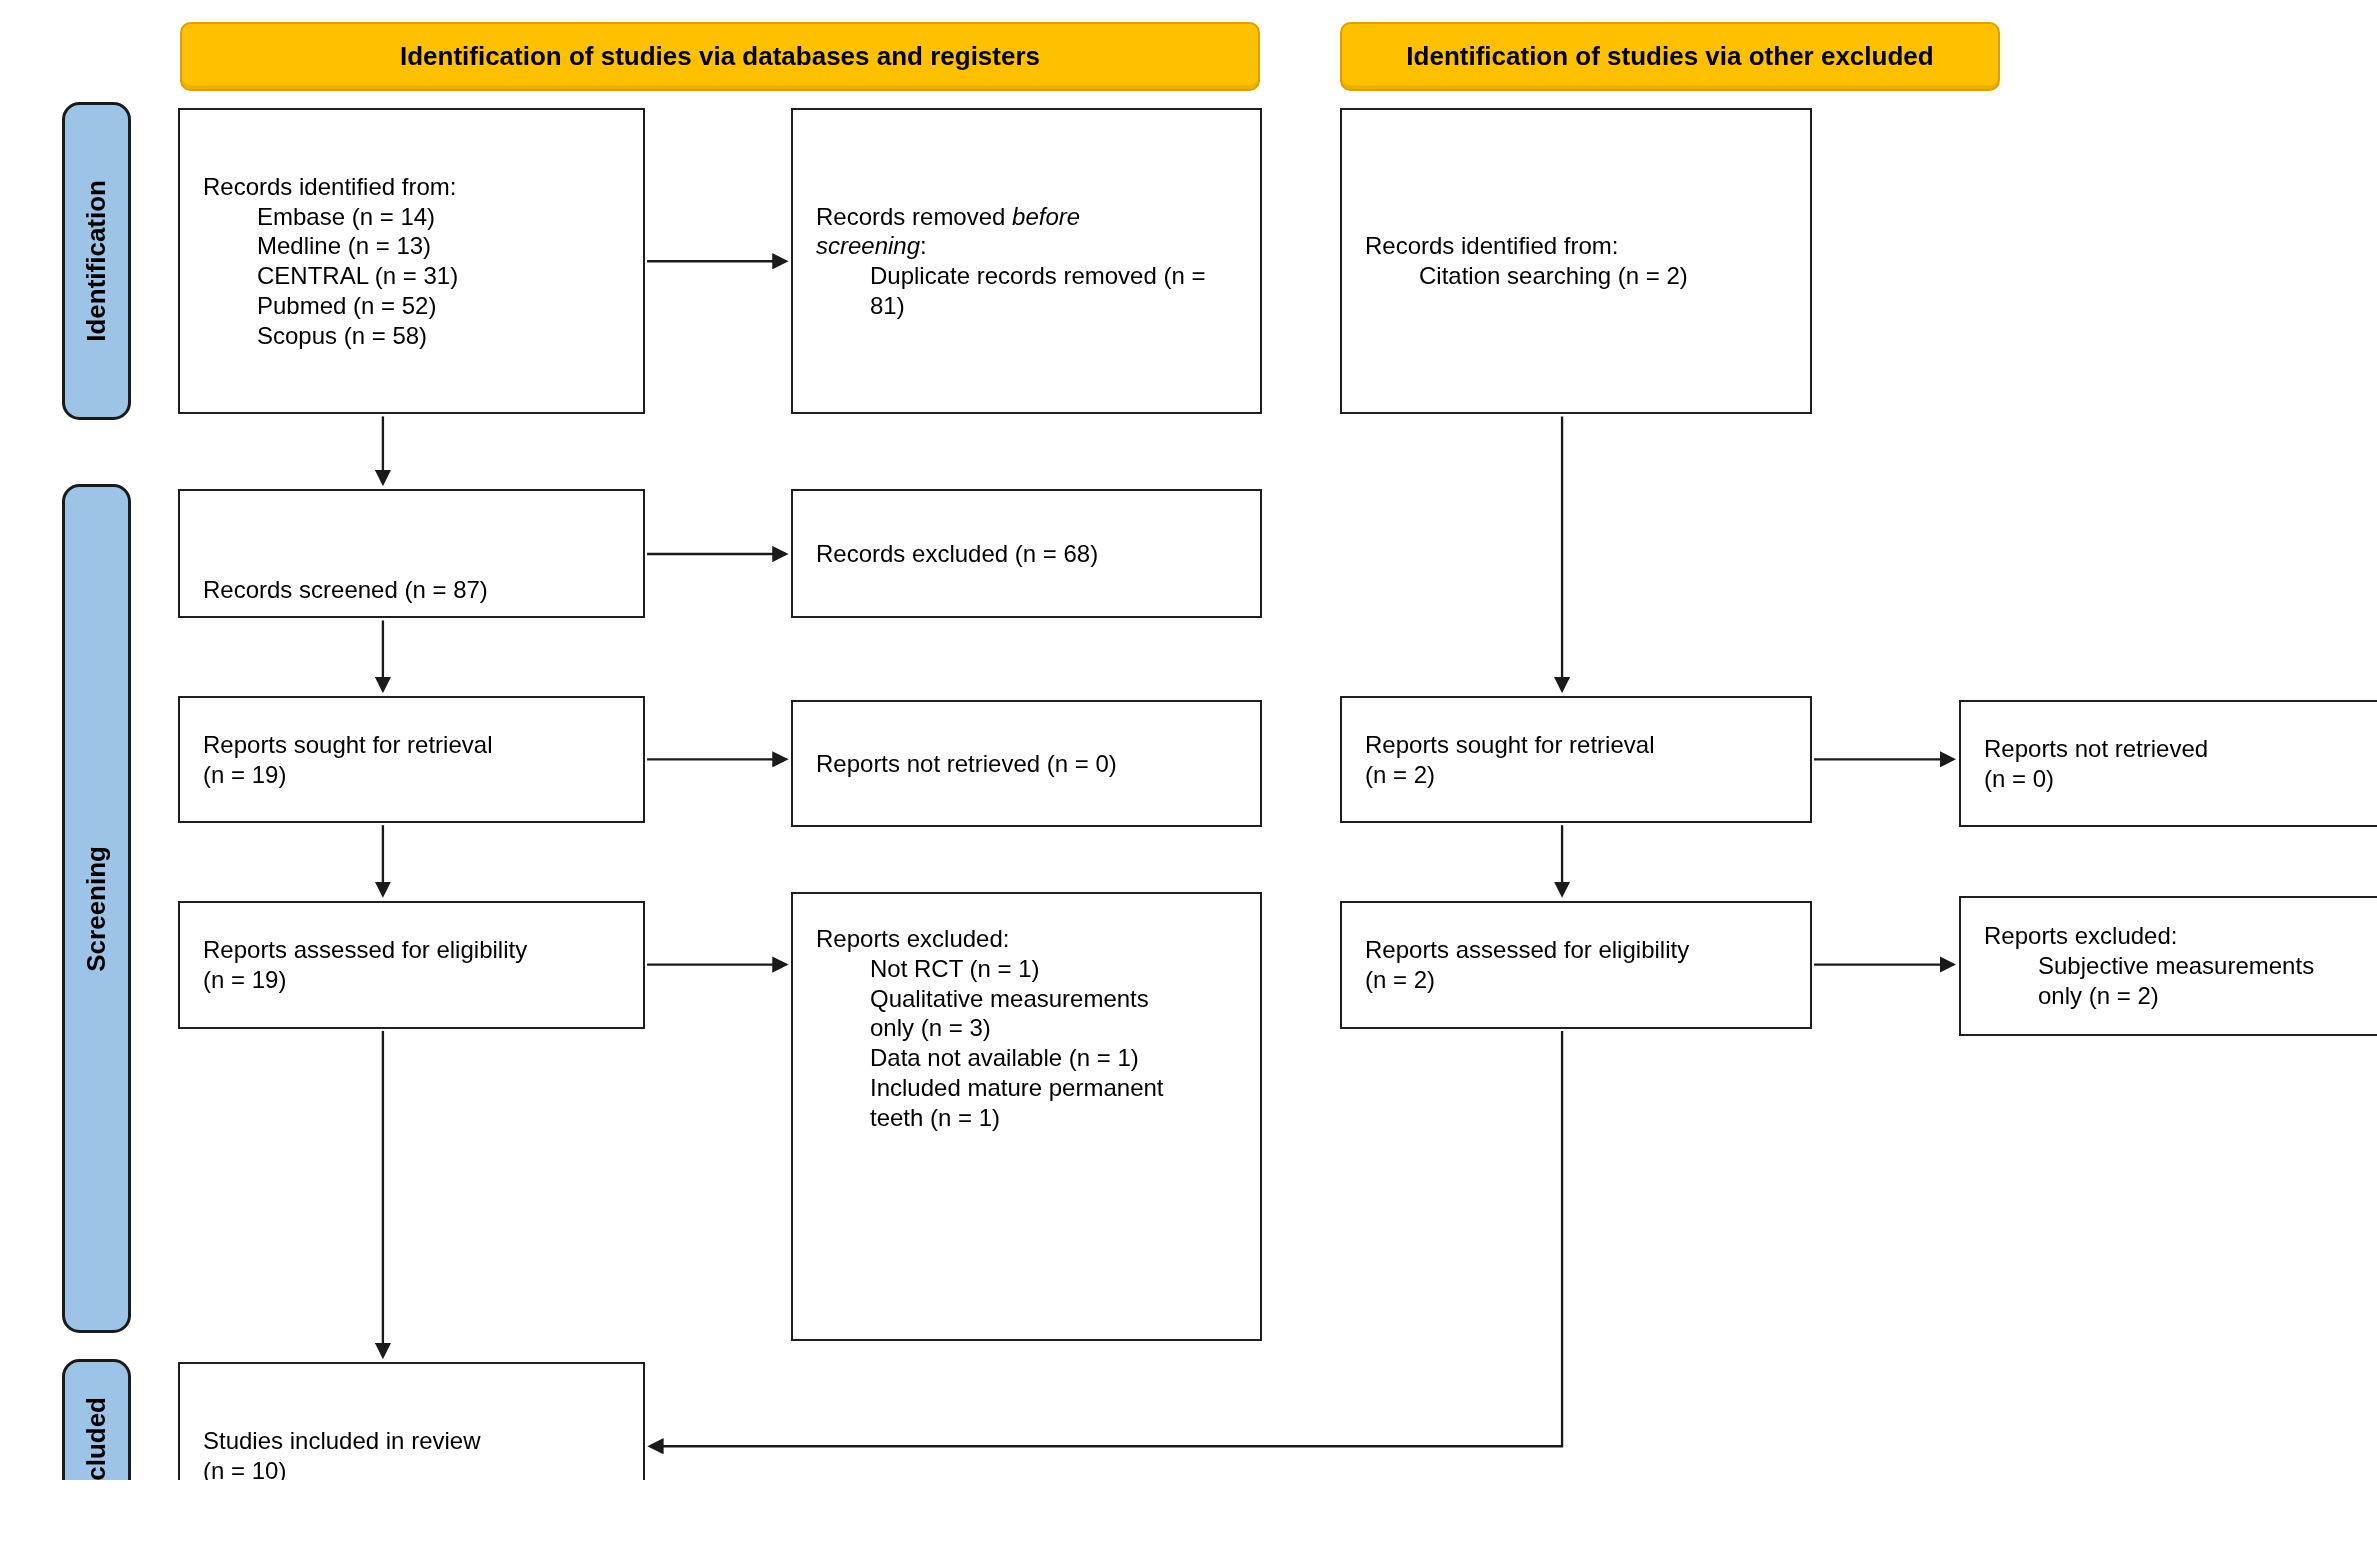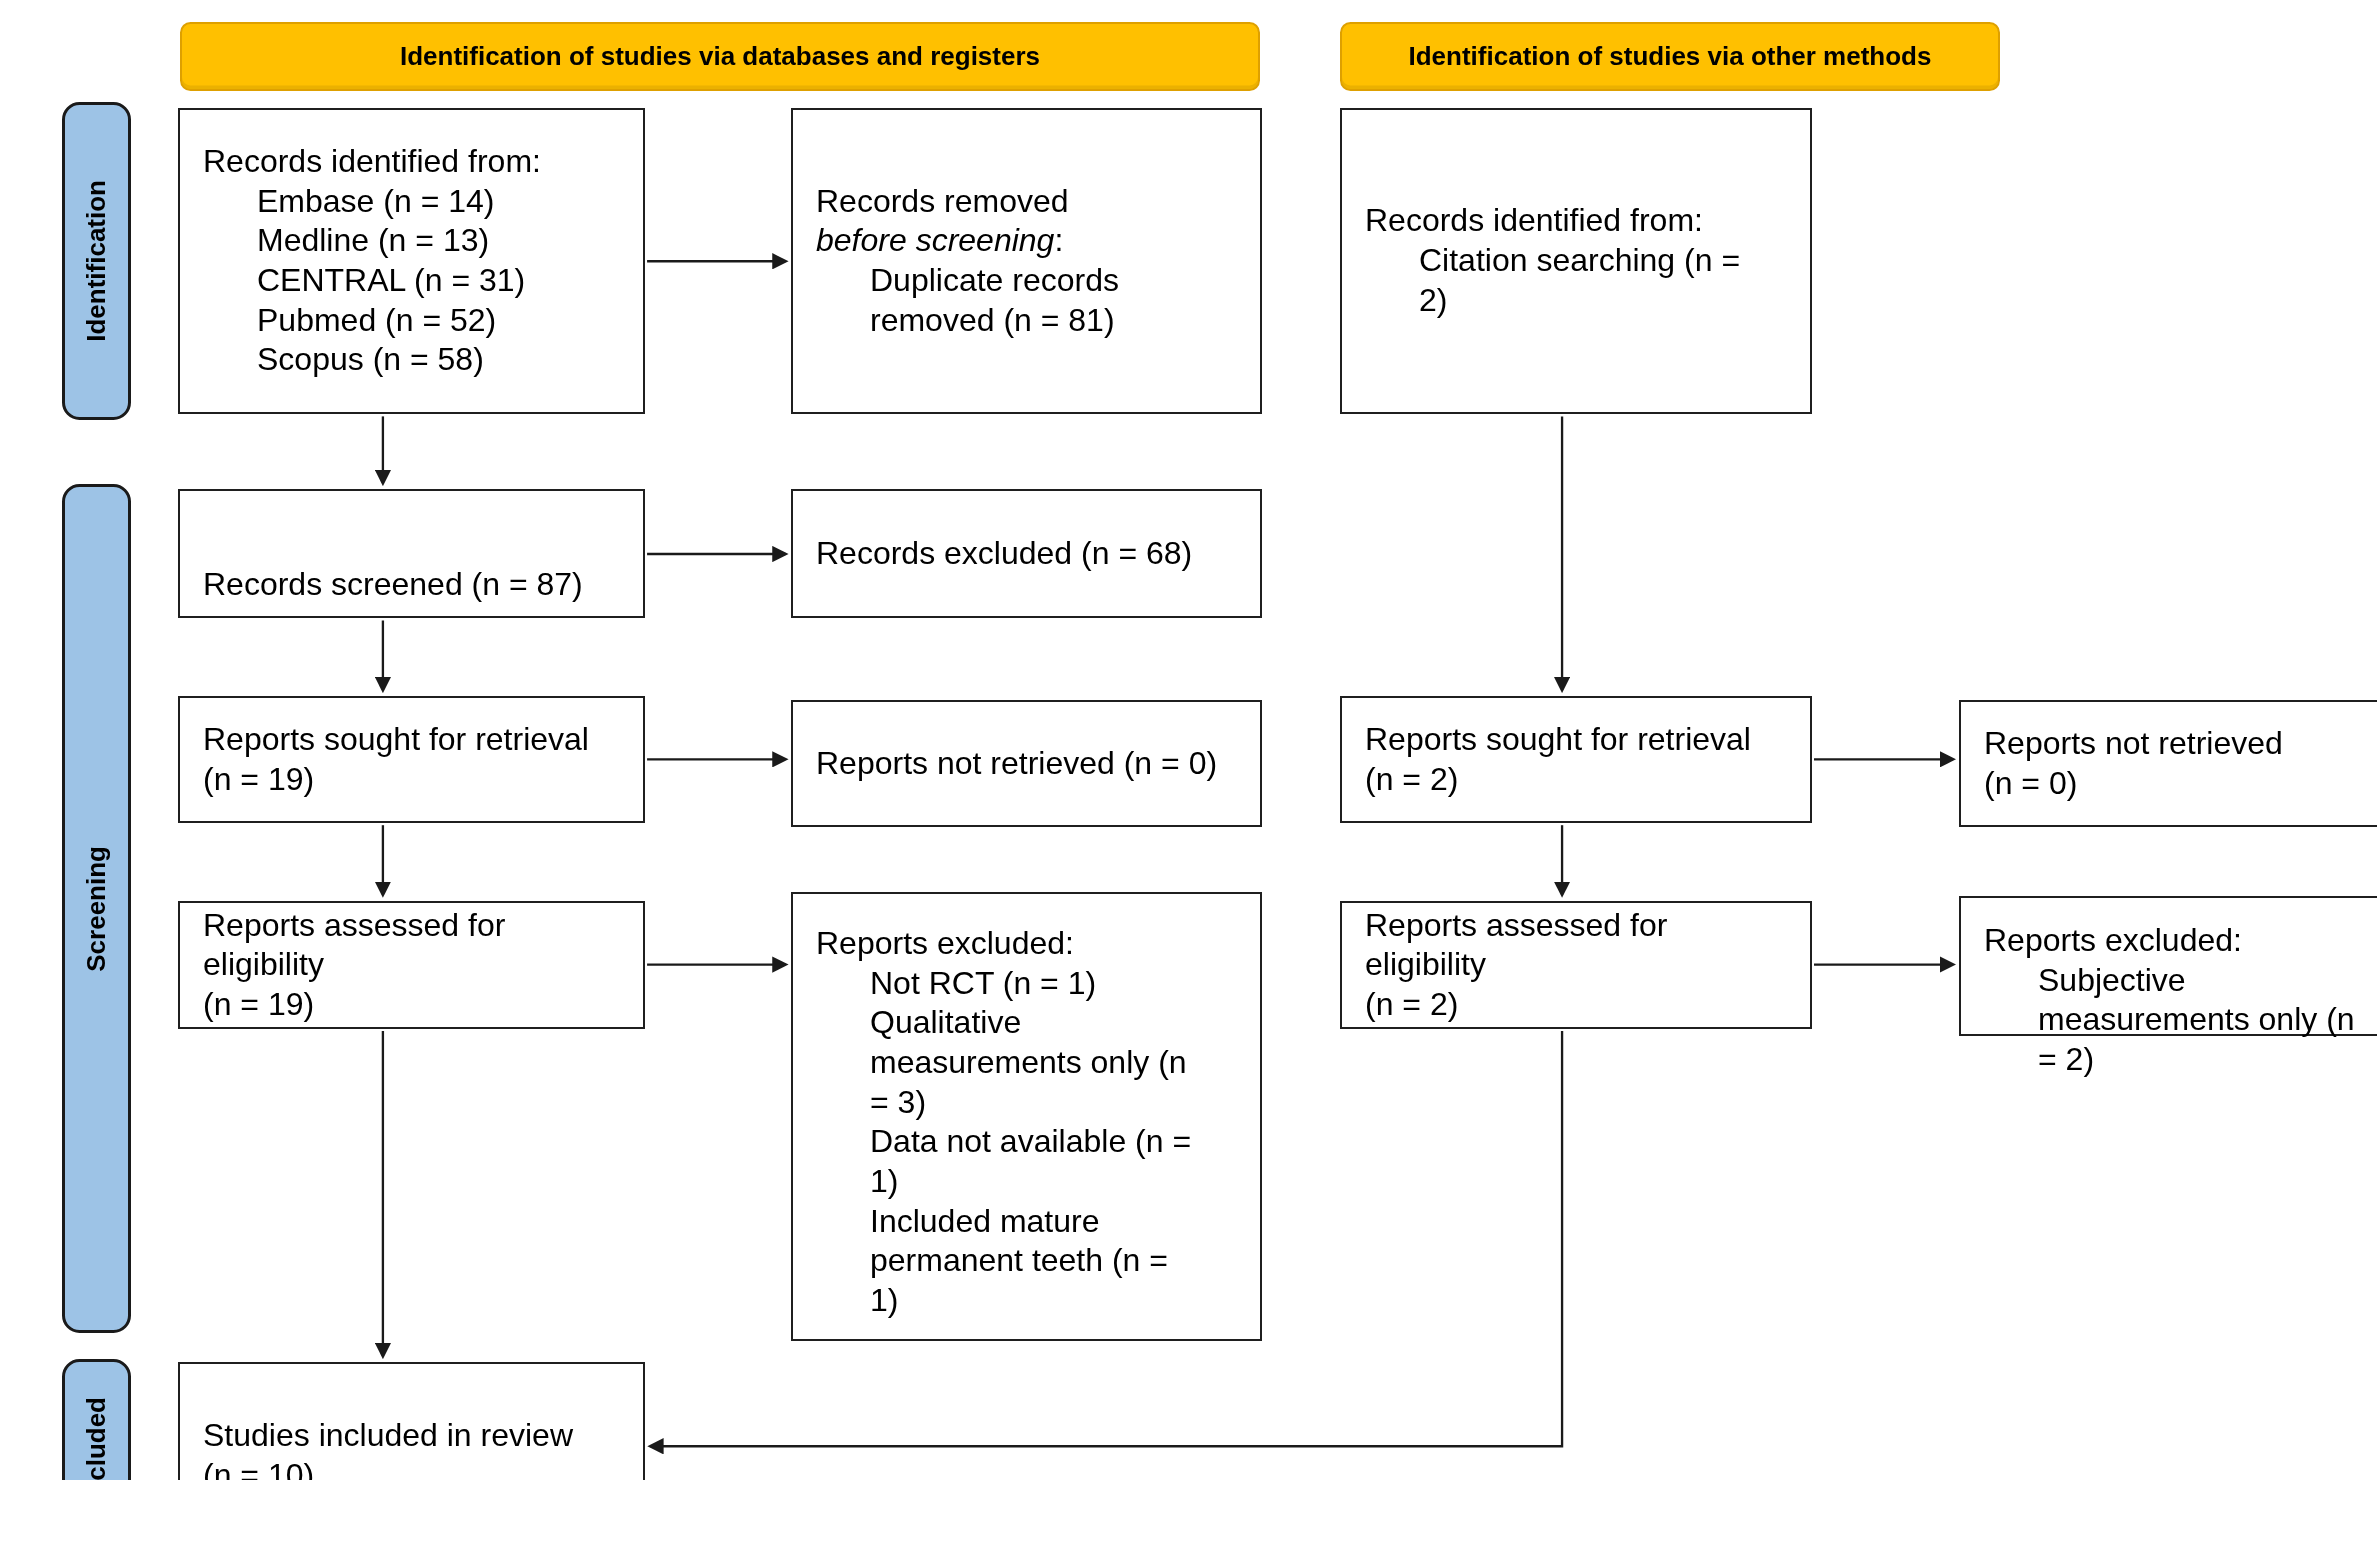--- a/index.html
+++ b/index.html
@@ -31,21 +31,21 @@
   }
   .stage span{
     writing-mode:vertical-rl; transform:rotate(180deg);
     font-weight:bold; font-size:26px; white-space:nowrap;
   }
   .box{
     position:absolute; z-index:2; background:var(--box-bg);
     border:2.3px solid var(--box-border); box-sizing:border-box;
     display:flex; flex-direction:column; justify-content:center;
     padding:11.7px 14px 11.7px 23px;
-    font-size:32px; line-height:1.24;
+    font-size:24px; line-height:1.24;
   }
   .box.top{justify-content:flex-start; padding-top:30px;}
   .line{max-width:425px;}
   .line.indent{margin-left:54px; max-width:324px;}
   #bx6 .line{max-width:338px;}
 </style>
 </head>
 <body>
 
 <div id="canvas">
@@ -67,21 +67,21 @@
       <line x1="1041" y1="1654" x2="1278" y2="1654" marker-end="url(#ah)"></line>
       <line x1="2610" y1="714" x2="2610" y2="1183" marker-end="url(#ah)"></line>
       <line x1="2610" y1="1415" x2="2610" y2="1534" marker-end="url(#ah)"></line>
       <line x1="3042" y1="1302" x2="3280" y2="1302" marker-end="url(#ah)"></line>
       <line x1="3042" y1="1654" x2="3280" y2="1654" marker-end="url(#ah)"></line>
       <polyline points="2610,1768 2610,2480 1047,2480" marker-end="url(#ah)"></polyline>
     </g>
   </svg>
 
   <div class="banner" style="left:140px;top:22px;width:1076px;height:65px;">Identification of studies via databases and registers</div>
-  <div class="banner" style="left:1300px;top:22px;width:656px;height:65px;">Identification of studies via other methods</div>
+  <div class="banner" style="left:1300px;top:22px;width:656px;height:65px;">Identification of studies via other excluded</div>
 
   <div class="stage" style="left:22px;top:102px;width:69px;height:318px;">
     <span>Identification</span>
   </div>
   <div class="stage" style="left:22px;top:484px;width:69px;height:849px;">
     <span>Screening</span>
   </div>
   <div class="stage" style="left:22px;top:1359px;width:69px;height:182px;">
     <span>Included</span>
   </div>

